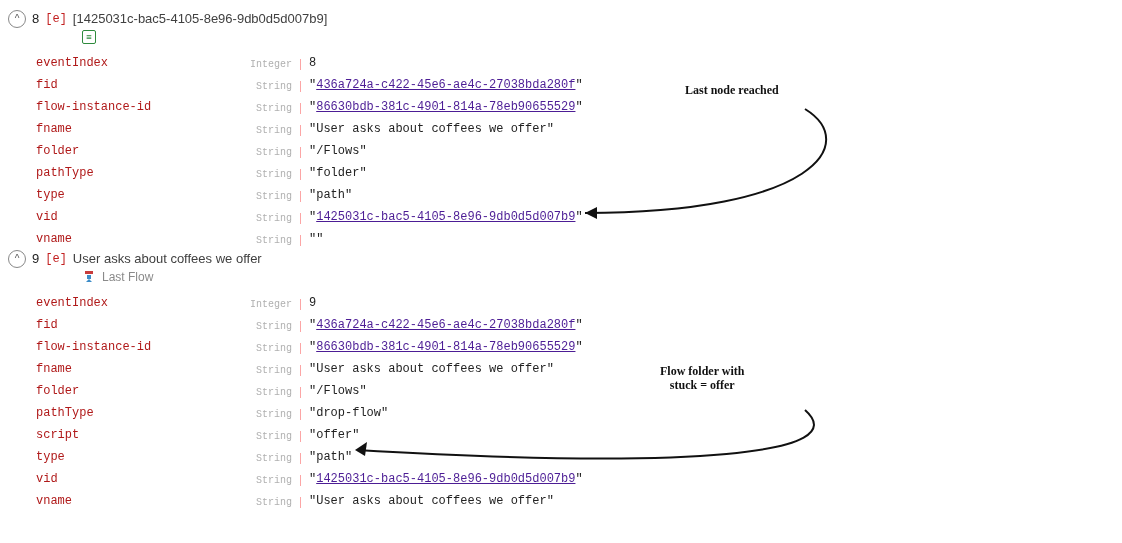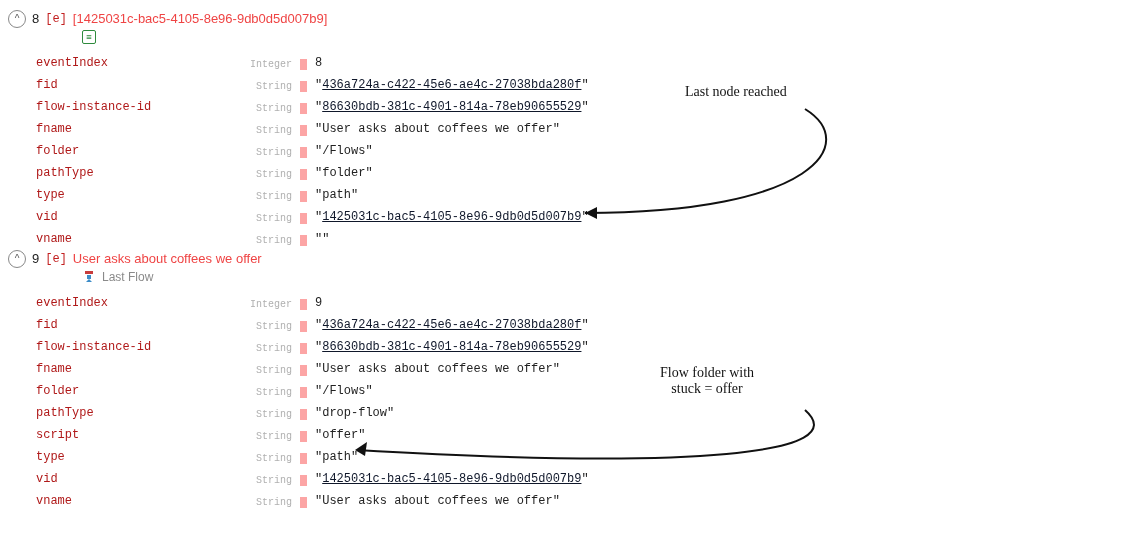--- a/index.html
+++ b/index.html
@@ -44,21 +44,21 @@
   .idx {
     color: #222;
     font-size: 13px;
   }
   .tag-e {
     color: #c21f1f;
     font-family: Consolas, "Courier New", monospace;
     font-size: 12px;
   }
   .hdr-title {
-    color: #ef4444;
+    color: #404040;
     font-size: 13px;
   }
 
   .event-sub {
     display: flex;
     align-items: center;
     gap: 6px;
     margin-left: 74px;
     margin-top: 2px;
     margin-bottom: 4px;
@@ -102,42 +102,42 @@
     font-size: 12px;
     padding-left: 0;
   }
   .typecol {
     width: 60px;
     text-align: right;
     padding-right: 8px;
     color: #b0b0b0;
     font-family: Consolas, "Courier New", monospace;
     font-size: 10px;
-    border-right: 7px solid #fca5a5;
+    border-right: 1px solid #fca5a5;
   }
   .val {
     padding-left: 8px;
     font-family: Consolas, "Courier New", monospace;
     font-size: 12px;
     color: #222;
     white-space: pre;
   }
   .val .q { color: #222; }
   .val a {
-    color: #0f172a;
+    color: #4c1d95;
     text-decoration: underline;
   }
 
   
   .anno {
     position: absolute;
     font-family: "Segoe Script", "Comic Sans MS", cursive;
-    font-size: 14px;
+    font-size: 12px;
     color: #111;
-    font-weight: normal;
+    font-weight: bold;
     text-align: center;
     line-height: 1.15;
   }
   svg.arrow { position: absolute; overflow: visible; }
   svg.arrow path { stroke: #111; stroke-width: 2; fill: none; }
   svg.arrow .head { fill: #111; }
 
 </style>
 </head>
 <body>

